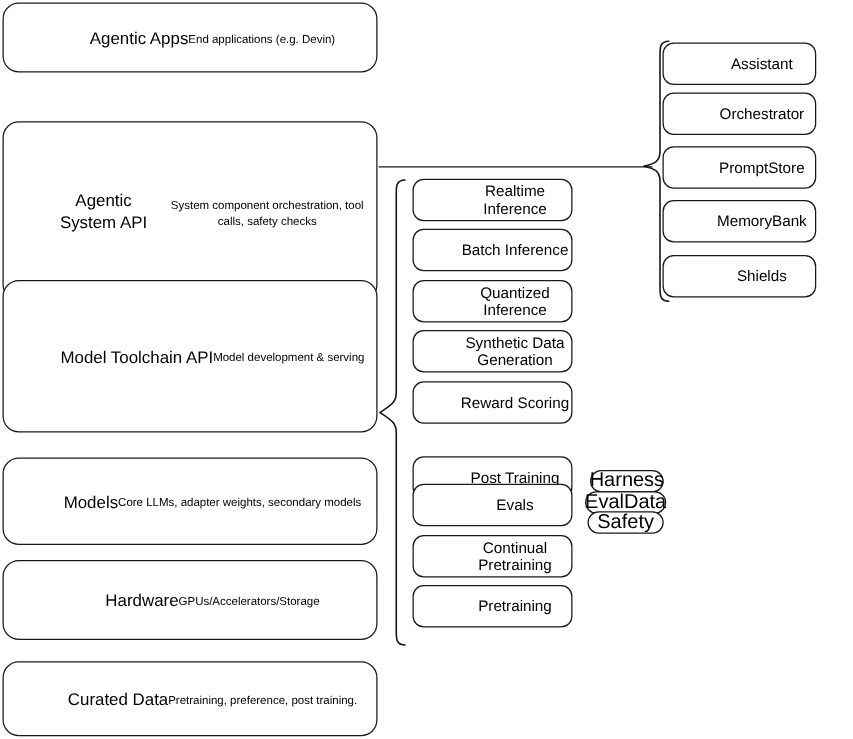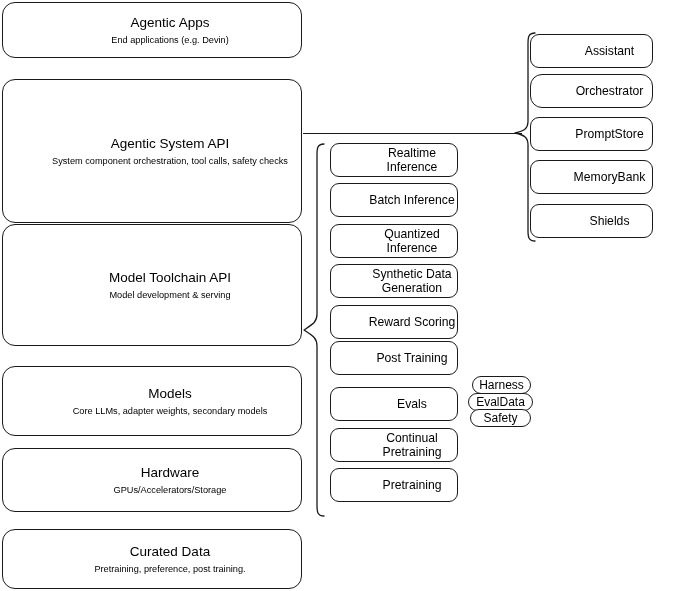--- a/index.html
+++ b/index.html
@@ -17,21 +17,21 @@
     height: 591px;
     overflow: hidden;
     background: #ffffff;
   }
   .node {
     position: absolute;
     box-sizing: border-box;
     border: 1.3px solid #1a1a1a;
     background: #ffffff;
     display: flex;
-    flex-direction: column;
+    flex-direction: row;
     align-items: center;
     justify-content: center;
     text-align: center;
     padding-left: 36px;
   }
   
   .layer {
     border-radius: 13px;
     left: 2px;
     width: 300px;
@@ -65,21 +65,21 @@
   .mini {
     position: absolute;
     box-sizing: border-box;
     border: 1.3px solid #1a1a1a;
     background: #ffffff;
     border-radius: 11px;
     height: 18px;
     display: flex;
     align-items: center;
     justify-content: center;
-    font-size: 12px;
+    font-size: 16px;
     line-height: 1;
   }
   
   .hline {
     position: absolute;
     background: #1a1a1a;
     height: 1.3px;
   }
   .brace {
     position: absolute;
@@ -96,21 +96,21 @@
 </head>
 <body>
 
 <div id="canvas">
 
   <div class="node layer" style="top:2px; height:56px;">
     <div class="title">Agentic Apps</div>
     <div class="subtitle">End applications (e.g. Devin)</div>
   </div>
 
-  <div class="node layer" style="top:79px; height:144px;">
+  <div class="node layer" style="top:97px; height:144px;">
     <div class="title">Agentic System API</div>
     <div class="subtitle">System component orchestration, tool calls, safety checks</div>
   </div>
 
   <div class="node layer" style="top:224px; height:122px;">
     <div class="title">Model Toolchain API</div>
     <div class="subtitle">Model development &amp; serving</div>
   </div>
 
   <div class="node layer" style="top:366px; height:70px;">
@@ -158,21 +158,21 @@
   </div>
   <div class="node chip mid-chip" style="top:183px;">
     <span>Batch Inference</span>
   </div>
   <div class="node chip mid-chip" style="top:264px;">
     <span>Synthetic Data Generation</span>
   </div>
   <div class="node chip mid-chip" style="top:305px;">
     <span>Reward Scoring</span>
   </div>
-  <div class="node chip mid-chip" style="top:341px;">
+  <div class="node chip mid-chip" style="top:365px;">
     <span>Post Training</span>
   </div>
   <div class="node chip mid-chip" style="top:387px;">
     <span>Evals</span>
   </div>
   <div class="node chip mid-chip" style="top:428px;">
     <span>Continual Pretraining</span>
   </div>
   <div class="node chip mid-chip" style="top:468px;">
     <span>Pretraining</span>
@@ -184,21 +184,21 @@
   <div class="mini" style="left:468px; top:393px; width:65px;">
     <span>EvalData</span>
   </div>
   <div class="mini" style="left:470px; top:409px; width:61px;">
     <span>Safety</span>
   </div>
 
   <div class="node chip right-chip" style="top:34px;">
     <span>Assistant</span>
   </div>
-  <div class="node chip right-chip" style="top:74px;border-radius:12px;">
+  <div class="node chip right-chip" style="top:74px;">
     <span>Orchestrator</span>
   </div>
   <div class="node chip right-chip" style="top:117px;">
     <span>PromptStore</span>
   </div>
   <div class="node chip right-chip" style="top:160px;">
     <span>MemoryBank</span>
   </div>
   <div class="node chip right-chip" style="top:204px;">
     <span>Shields</span>

